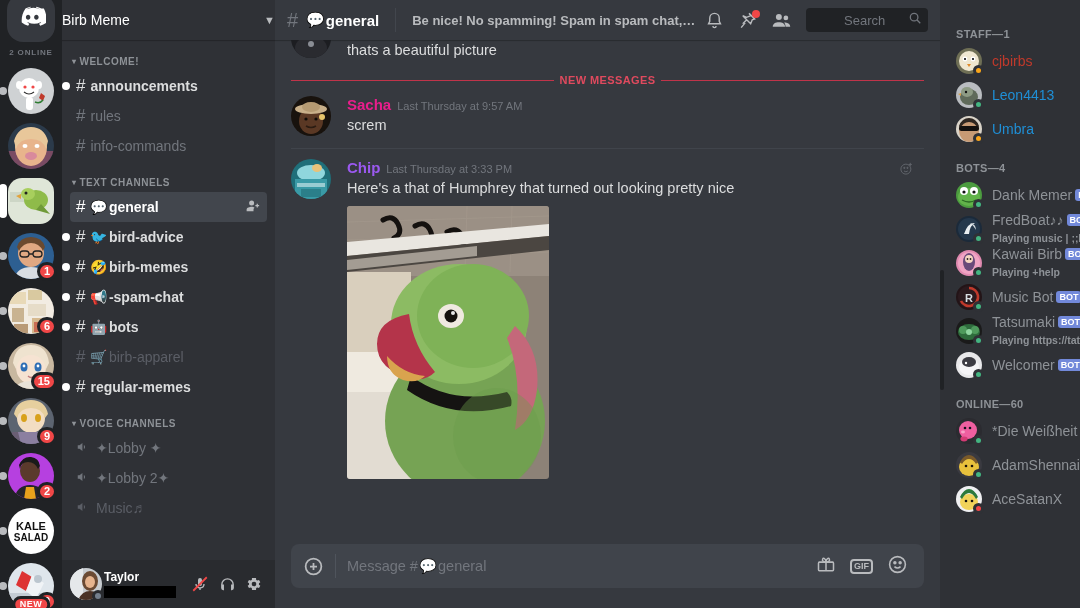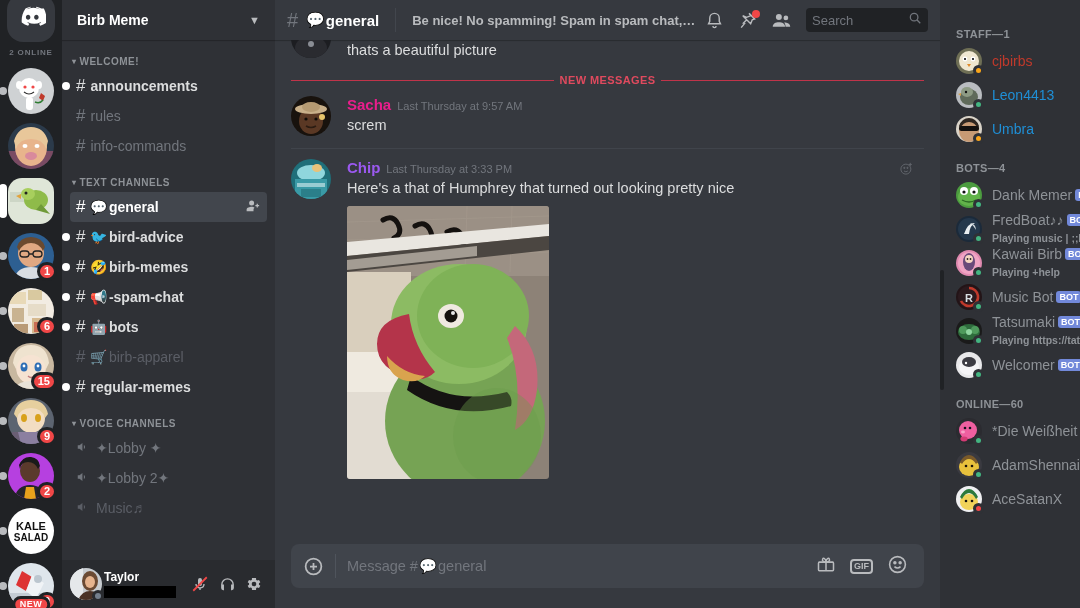--- a/index.html
+++ b/index.html
@@ -54,21 +54,21 @@
     font-size: 9px; letter-spacing: .5px; padding: 0 5px; height: 17px; line-height: 11px;
   }
 
   
   .channels {
     width: 213px; flex: 0 0 213px; height: 608px; background: #2f3136;
     display: flex; flex-direction: column; position: relative;
   }
   .guild-header {
     height: 40px; flex: 0 0 40px; display: flex; align-items: center;
-    padding: 0 15px; color: #fff; font-weight: 700; font-size: 14px;
+    padding: 0 0; color: #fff; font-weight: 400; font-size: 14px;
     box-shadow: 0 1px 0 rgba(4,4,5,.2), 0 1.5px 0 rgba(6,6,7,.05);
     justify-content: space-between; cursor: pointer; gap: 44px;
   }
   .guild-header .chev { color: #b9bbbe; font-size: 11px; }
   .chan-scroll { flex: 1; overflow: hidden; padding-top: 16px; }
   .cat {
     display: flex; align-items: center; gap: 3px;
     padding: 16px 8px 4px 10px; color: #8e9297;
     font-size: 10px; font-weight: 700; letter-spacing: .5px; cursor: pointer;
   }
@@ -121,21 +121,21 @@
   .topic { color: #b9bbbe; font-size: 13px; font-weight: 600; overflow: hidden;
     white-space: nowrap; text-overflow: ellipsis; flex: 1; }
   .top-icons { display: flex; align-items: center; gap: 14px; color: #b9bbbe; margin-left: auto; padding-right: 4px; }
   .top-icons .ic { position: relative; cursor: pointer; display: flex; align-items: center; }
   .reddot { position: absolute; right: -3px; top: -1px; width: 8px; height: 8px;
     border-radius: 4px; background: #f04747; }
   .search {
     width: 122px; height: 24px; background: #202225; border-radius: 4px;
     display: flex; align-items: center; padding: 0 6px; gap: 4px; cursor: text;
   }
-  .search .ph { color: #72767d; font-size: 13px; flex: 1; }
+  .search .ph { color: #72767d; font-size: 13px; flex: 1; margin-left: 32px; }
   .search .mag { color: #72767d; }
 
   .msgs { flex: 1; overflow: hidden; position: relative; padding-bottom: 2px; }
   .msg { display: flex; padding: 6px 16px 2px 16px; position: relative; }
   .msg.cont { padding-top: 10px; }
   .msg .av { width: 40px; height: 40px; border-radius: 50%; flex: 0 0 40px;
     margin-right: 16px; overflow: hidden; }
   .msg .body { min-width: 0; flex: 1; }
   .msg .head { display: flex; align-items: baseline; gap: 6px; margin-bottom: 2px; }
   .msg .uname2 { font-size: 15px; font-weight: 600; }

